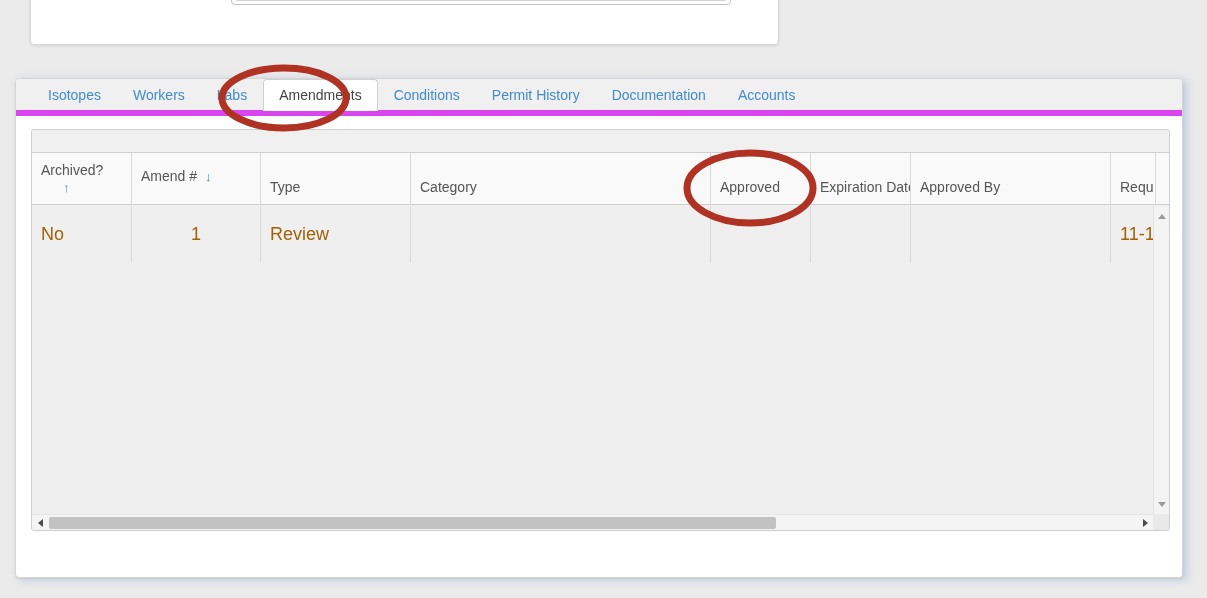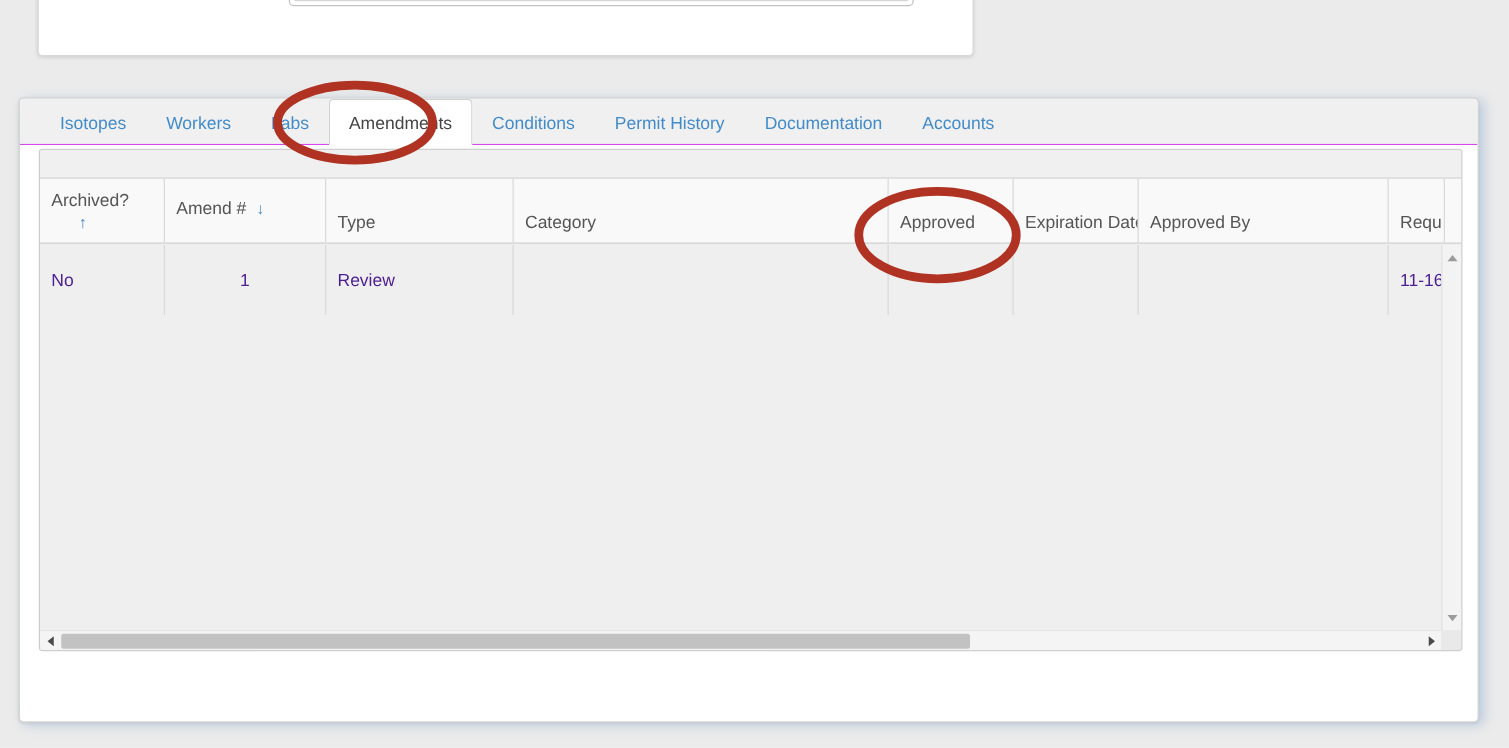--- a/index.html
+++ b/index.html
@@ -28,38 +28,38 @@
   
   .main-panel {
     position: absolute; left: 15px; top: 78px; width: 1168px; height: 500px;
     background: #fff; border: 1px solid #d5d5d5; border-radius: 4px;
     box-shadow: 4px 2px 9px rgba(130,165,205,.45), 0 1px 2px rgba(0,0,0,.08);
   }
 
   
   .tabstrip {
     position: absolute; left: 0; top: 0; right: 0; height: 37px;
-    background: #f0f0f0; border-bottom: 1px solid #d946ef;
+    background: #f0f0f0; border-bottom: 6px solid #d946ef;
     border-radius: 4px 4px 0 0;
     display: flex; align-items: stretch; padding-left: 16px;
   }
   .tab {
     display: flex; align-items: center; padding: 0 15px;
     font-size: 14px; color: #428bca; cursor: pointer; white-space: nowrap;
     border: 1px solid transparent; margin-bottom: -1px; text-decoration: none;
   }
   .tab.active {
     background: #fff; color: #444;
     border: 1px solid #d0d0d0; border-bottom-color: #fff;
     border-radius: 4px 4px 0 0;
   }
 
   
   .grid {
-    position: absolute; left: 15px; top: 40px; width: 1139px; height: 402px;
+    position: absolute; left: 15px; top: 50px; width: 1139px; height: 402px;
     border: 1px solid #cfcfcf; border-radius: 3px; background: #efefef; overflow: hidden;
   }
   .grid-toolbar {
     height: 23px; background: #f0f0f0; border-bottom: 1px solid #cfcfcf;
   }
   .grid-header {
     height: 52px; background: #f9f9f9; border-bottom: 1px solid #cfcfcf;
     display: flex; overflow: hidden; padding-right: 13px;
   }
   .hcell {
@@ -72,21 +72,21 @@
   .arrow-inline { margin-left: 8px; }
 
   .grid-content {
     position: absolute; left: 0; top: 76px; right: 0; bottom: 16px;
     background: #efefef; overflow: hidden;
   }
   .grid-row { display: flex; height: 56px; overflow: hidden; width: 1124px; }
   .cell {
     flex: none; border-right: 1px solid #d9d9d9;
     display: flex; align-items: center; padding: 0 9px;
-    font-size: 14px; color: #4c1d95; overflow: hidden; white-space: nowrap;
+    font-size: 18px; color: #a16207; overflow: hidden; white-space: nowrap;
   }
 
   .w0 { width: 100px; } .w1 { width: 129px; justify-content: center; } .w2 { width: 150px; } .w3 { width: 300px; }
   .w4 { width: 100px; } .w5 { width: 100px; } .w6 { width: 200px; } .w7 { width: 45px; }
 
   
   .vscroll {
     position: absolute; top: 0; right: 0; bottom: 0; width: 16px;
     background: #f3f3f3; border-left: 1px solid #e2e2e2;
   }

